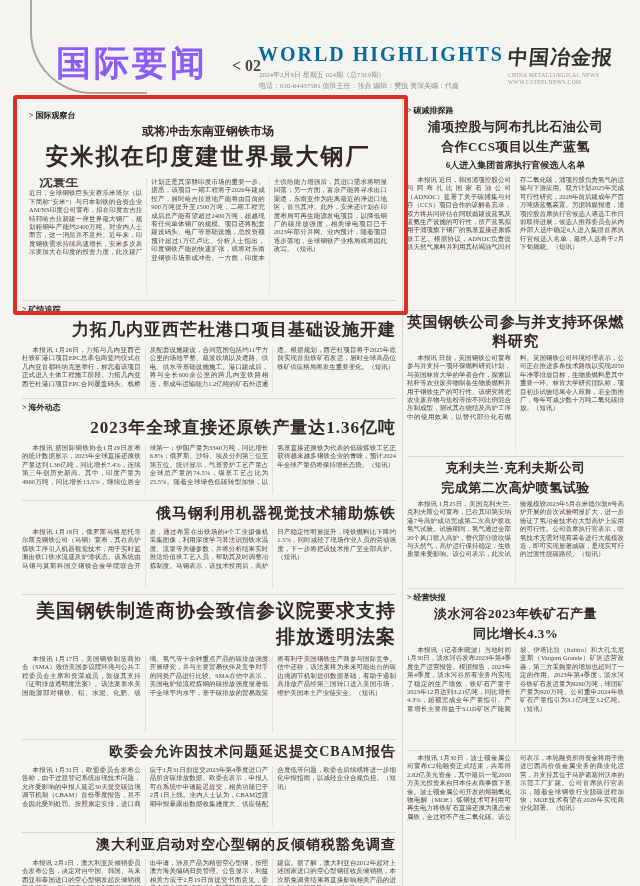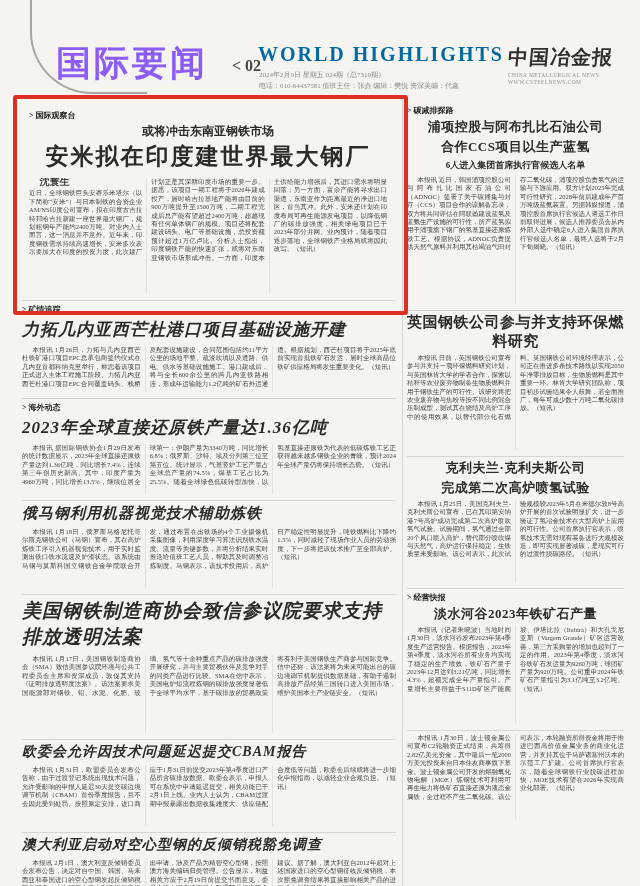--- a/index.html
+++ b/index.html
@@ -29,24 +29,24 @@
     border:4px solid #dc2f23;border-radius:3px;z-index:5;background:transparent;}
   
   .main{position:absolute;top:96px;left:0;right:0;bottom:0;display:flex;}
   .col-left{margin-left:22px;width:374px;padding-top:6px;}
   .v-div{width:1px;background:#d8d4ce;margin:2px 4px 0 6px;}
   .col-right{flex:1;margin-right:16px;padding-top:6px;}
   
   .tag{font-size:8px;font-weight:bold;color:#1f1d1a;margin:3px 0 2px;}
   .kicker{text-align:center;font-size:12px;font-weight:bold;margin:1px 0;}
   .f-title{text-align:center;font-size:23px;font-weight:bold;letter-spacing:2px;margin:1px 0 6px;}
-  .h-lg{text-align:left;font-size:17px;font-weight:bold;letter-spacing:1px;margin:3px 0 5px;font-style:italic;}
+  .h-lg{text-align:right;font-size:17px;font-weight:bold;letter-spacing:1px;margin:3px 0 5px;}
   .h-md{text-align:center;font-size:13px;font-weight:bold;letter-spacing:.5px;margin:2px 0;}
   .sub{text-align:center;font-size:9px;font-weight:bold;margin:3px 0 4px;}
-  .byline{display:block;font-size:10px;font-weight:bold;margin-bottom:3px;}
+  .byline{display:block;font-size:13px;font-weight:bold;margin-bottom:3px;}
   .body{font-size:6.5px;line-height:8.4px;color:#46433f;text-align:justify;
     overflow:hidden;column-gap:9px;column-rule:1px solid #e4e0da;text-indent:1.6em;}
   .cols3{column-count:3;}
   .cols2{column-count:2;}
   .rule{border-top:1px solid #d9d5cf;margin:6px 0 2px;}
   .featured{padding:5px 9px 0 7px;}
 </style>
 </head>
 <body>
 
@@ -141,20 +141,21 @@
     <div>
       <div class="h-md">克利夫兰·克利夫斯公司</div>
       <div class="h-md">完成第二次高炉喷氢试验</div>
       <div class="body cols2" style="height:82px;margin-top:3px">本报讯 1月25日，美国克利夫兰-克利夫斯公司宣布，已在其印第安纳港7号高炉成功完成第二次高炉喷吹氢气试验。试验期间，氢气通过全部20个风口喷入高炉，替代部分喷吹煤与天然气，高炉运行保持稳定，生铁质量未受影响。该公司表示，此次试验规模较2023年5月在米德尔敦8号高炉开展的首次试验明显扩大，进一步验证了氢冶金技术在大型高炉上应用的可行性。公司首席执行官表示，喷氢技术无需对现有装备进行大规模改造，即可实现显著减碳，是现实可行的过渡性脱碳路径。（短讯）</div>
     </div>
 
     <div class="rule"></div>
     <div>
       <div class="tag">&gt; 经营快报</div>
       <div class="h-md">淡水河谷2023年铁矿石产量</div>
+      <div class="h-md">同比增长4.3%</div>
       <div class="body cols2" style="height:98px;margin-top:3px">本报讯（记者朱晓波）当地时间1月30日，淡水河谷发布2023年第4季度生产运营报告。根据报告，2023年第4季度，淡水河谷所有业务均实现了稳定的生产绩效，铁矿石产量于2023年12月达到3.21亿吨，同比增长4.3%，超额完成全年产量指引。产量增长主要得益于S11D矿区产能爬坡、伊塔比拉（Itabira）和大孔戈尼亚斯（Vargem Grande）矿区运营改善，第三方采购量的增加也起到了一定的作用。2023年第4季度，淡水河谷铁矿石发运量为9260万吨，球团矿产量为920万吨。公司重申2024年铁矿石产量指引为3.1亿吨至3.2亿吨。（短讯）</div>
     </div>
 
     <div class="rule"></div>
     <div>
       <div class="body cols2" style="height:86px;margin-top:3px">本报讯 1月30日，波士顿金属公司宣布C2轮融资正式结束，共筹得2.82亿美元资金，其中最后一笔2000万美元投资来自日本住友商事旗下基金。波士顿金属公司开发的熔融氧化物电解（MOE）炼钢技术可利用可再生电力将铁矿石直接还原为液态金属铁，全过程不产生二氧化碳。该公司表示，本轮融资所得资金将用于推进巴西高价值金属业务的商业化运营，并支持其位于马萨诸塞州沃本的示范工厂扩建。公司首席执行官表示，随着全球钢铁行业脱碳进程加快，MOE技术有望在2026年实现商业化部署。（短讯）</div>
     </div>
 
   </div>
 </div>

